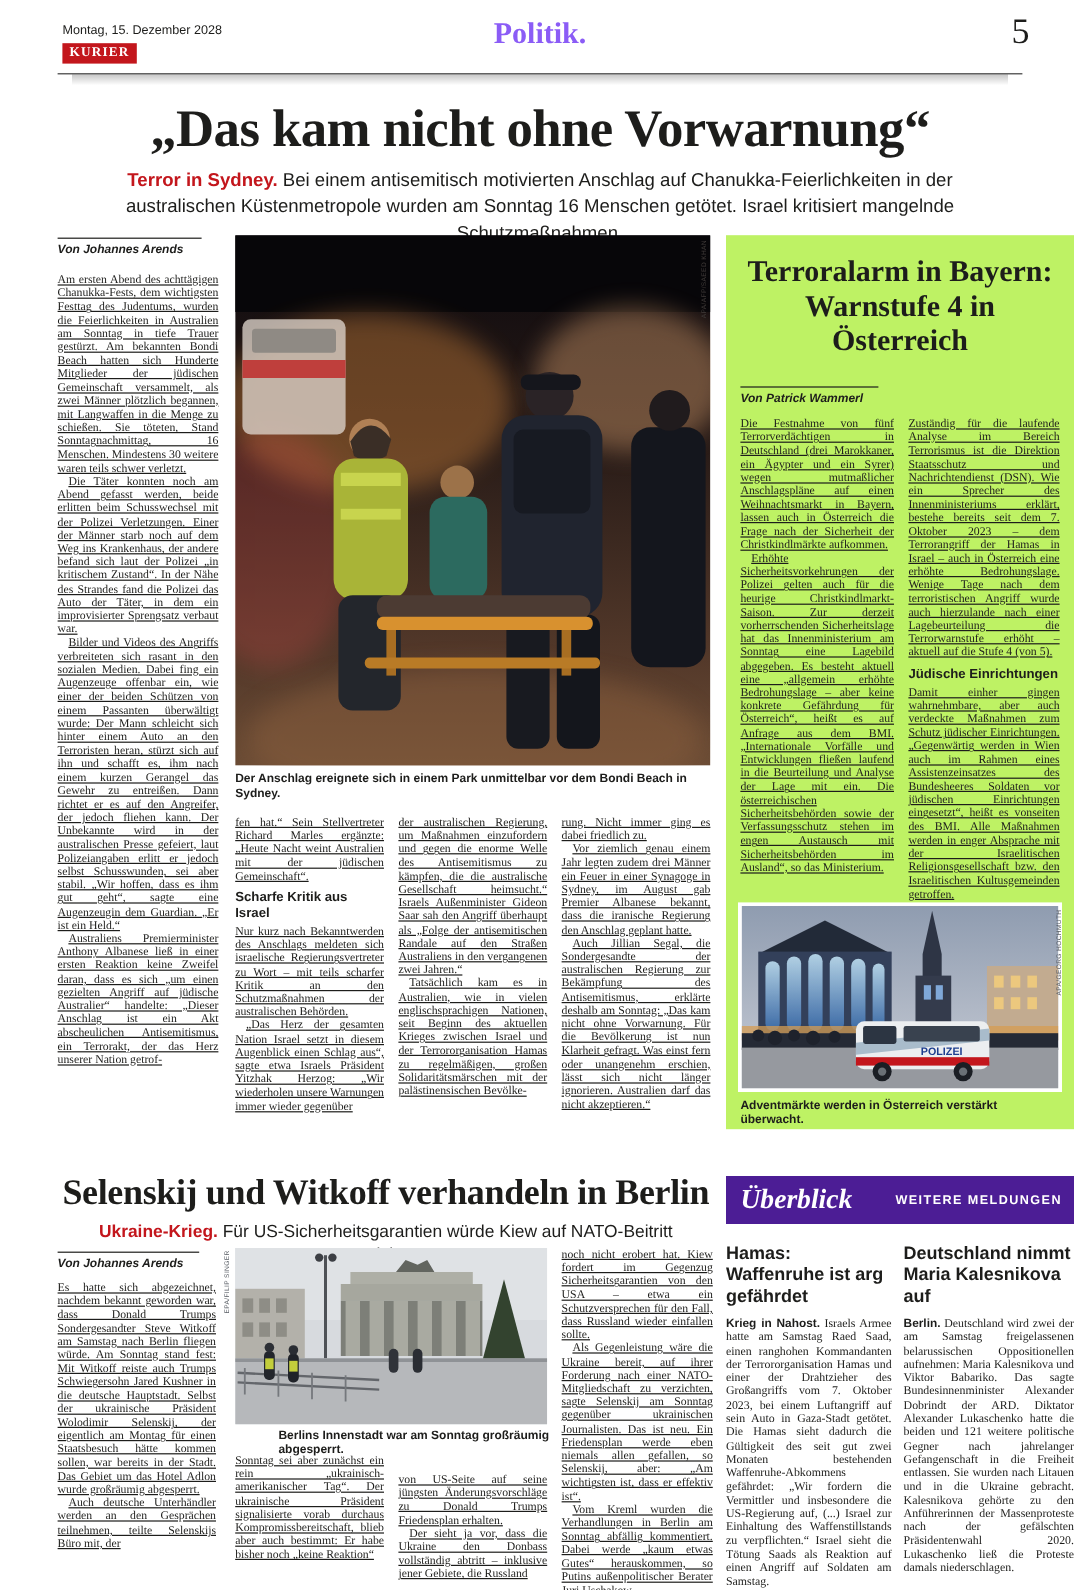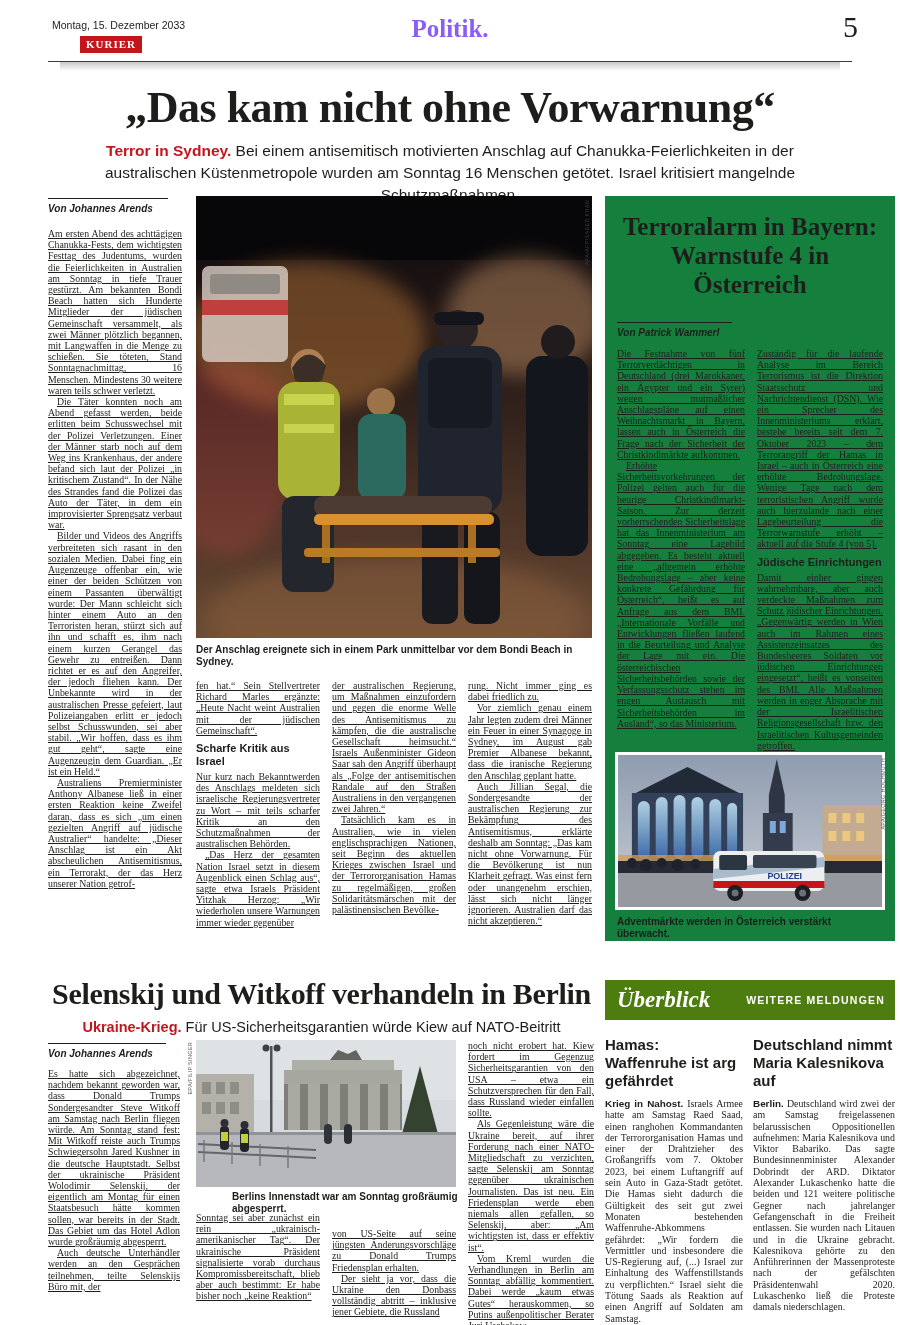--- a/index.html
+++ b/index.html
@@ -28,38 +28,38 @@
           padding-top:4px;width:90%;}
   .body-text{font:9.8px/11.2px "Liberation Serif",serif;text-align:justify;
              hyphens:auto;-webkit-hyphens:auto;}
   .body-text p{margin:0;text-decoration:underline;}
   .body-text p.ind{text-indent:9px;}
   .subhead-in{font:bold 11px/13px "Liberation Sans",sans-serif;text-align:left;margin:6px 0 3px;}
   .caption{font:bold 10px/12px "Liberation Sans",sans-serif;}
   .credit-v{font:5.5px/6px "Liberation Sans",sans-serif;letter-spacing:.3px;
             writing-mode:vertical-rl;transform:rotate(180deg);}
   
-  .panel{background:#15803d;}
+  .panel{background:#bef264;}
   .photo-frame{background:#fff;padding:3px;box-sizing:border-box;}
   
-  .banner{background:#4d7c0f;color:#fff;}
+  .banner{background:#4c1d95;color:#fff;}
   .banner-title{font:bold italic 23px/40px "Liberation Serif",serif;}
   .banner-right{font:bold 10.5px/40px "Liberation Sans",sans-serif;letter-spacing:1.2px;}
   .brief-h{font:bold 15px/18px "Liberation Sans",sans-serif;}
   .brief-body{font:9.9px/11.3px "Liberation Serif",serif;text-align:justify;hyphens:auto;}
   .brief-lead{font:bold 9.9px "Liberation Sans",sans-serif;}
   svg{display:block;}
 </style>
 </head>
 <body>
 
 <div class="page">
 
-  <div class="abs date" style="left:52px;top:19px;">Montag, 15. Dezember 2033</div>
-  <div class="abs" style="left:52px;top:34px;margin-left:28px;">
+  <div class="abs date" style="left:52px;top:19px;">Montag, 15. Dezember 2028</div>
+  <div class="abs" style="left:52px;top:34px;">
     <span class="brand">KURIER</span>
   </div>
   <div class="abs section" style="left:0;top:15px;">Politik.</div>
   <div class="abs pageno" style="right:42px;top:10px;">5</div>
   <div class="abs hrule" style="left:48px;right:48px;top:61px;"></div>
   <div class="abs hshadow" style="left:60px;right:60px;top:62px;"></div>
 
   <div class="abs h-main" style="left:50px;right:50px;top:84px;">„Das kam nicht ohne Vorwarnung“</div>
   <div class="abs standfirst" style="left:100px;right:100px;top:140px;">
     <span class="kicker-red">Terror in Sydney.</span>

